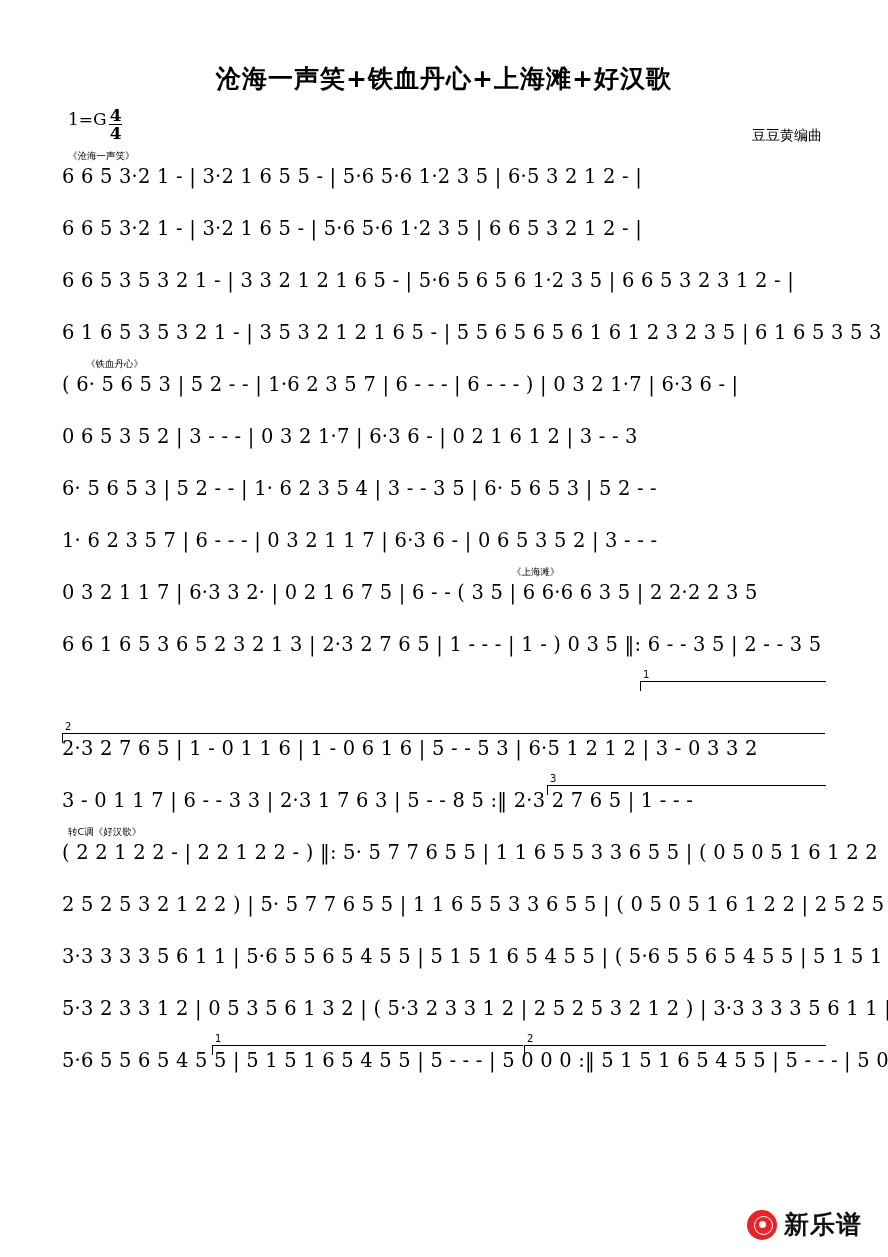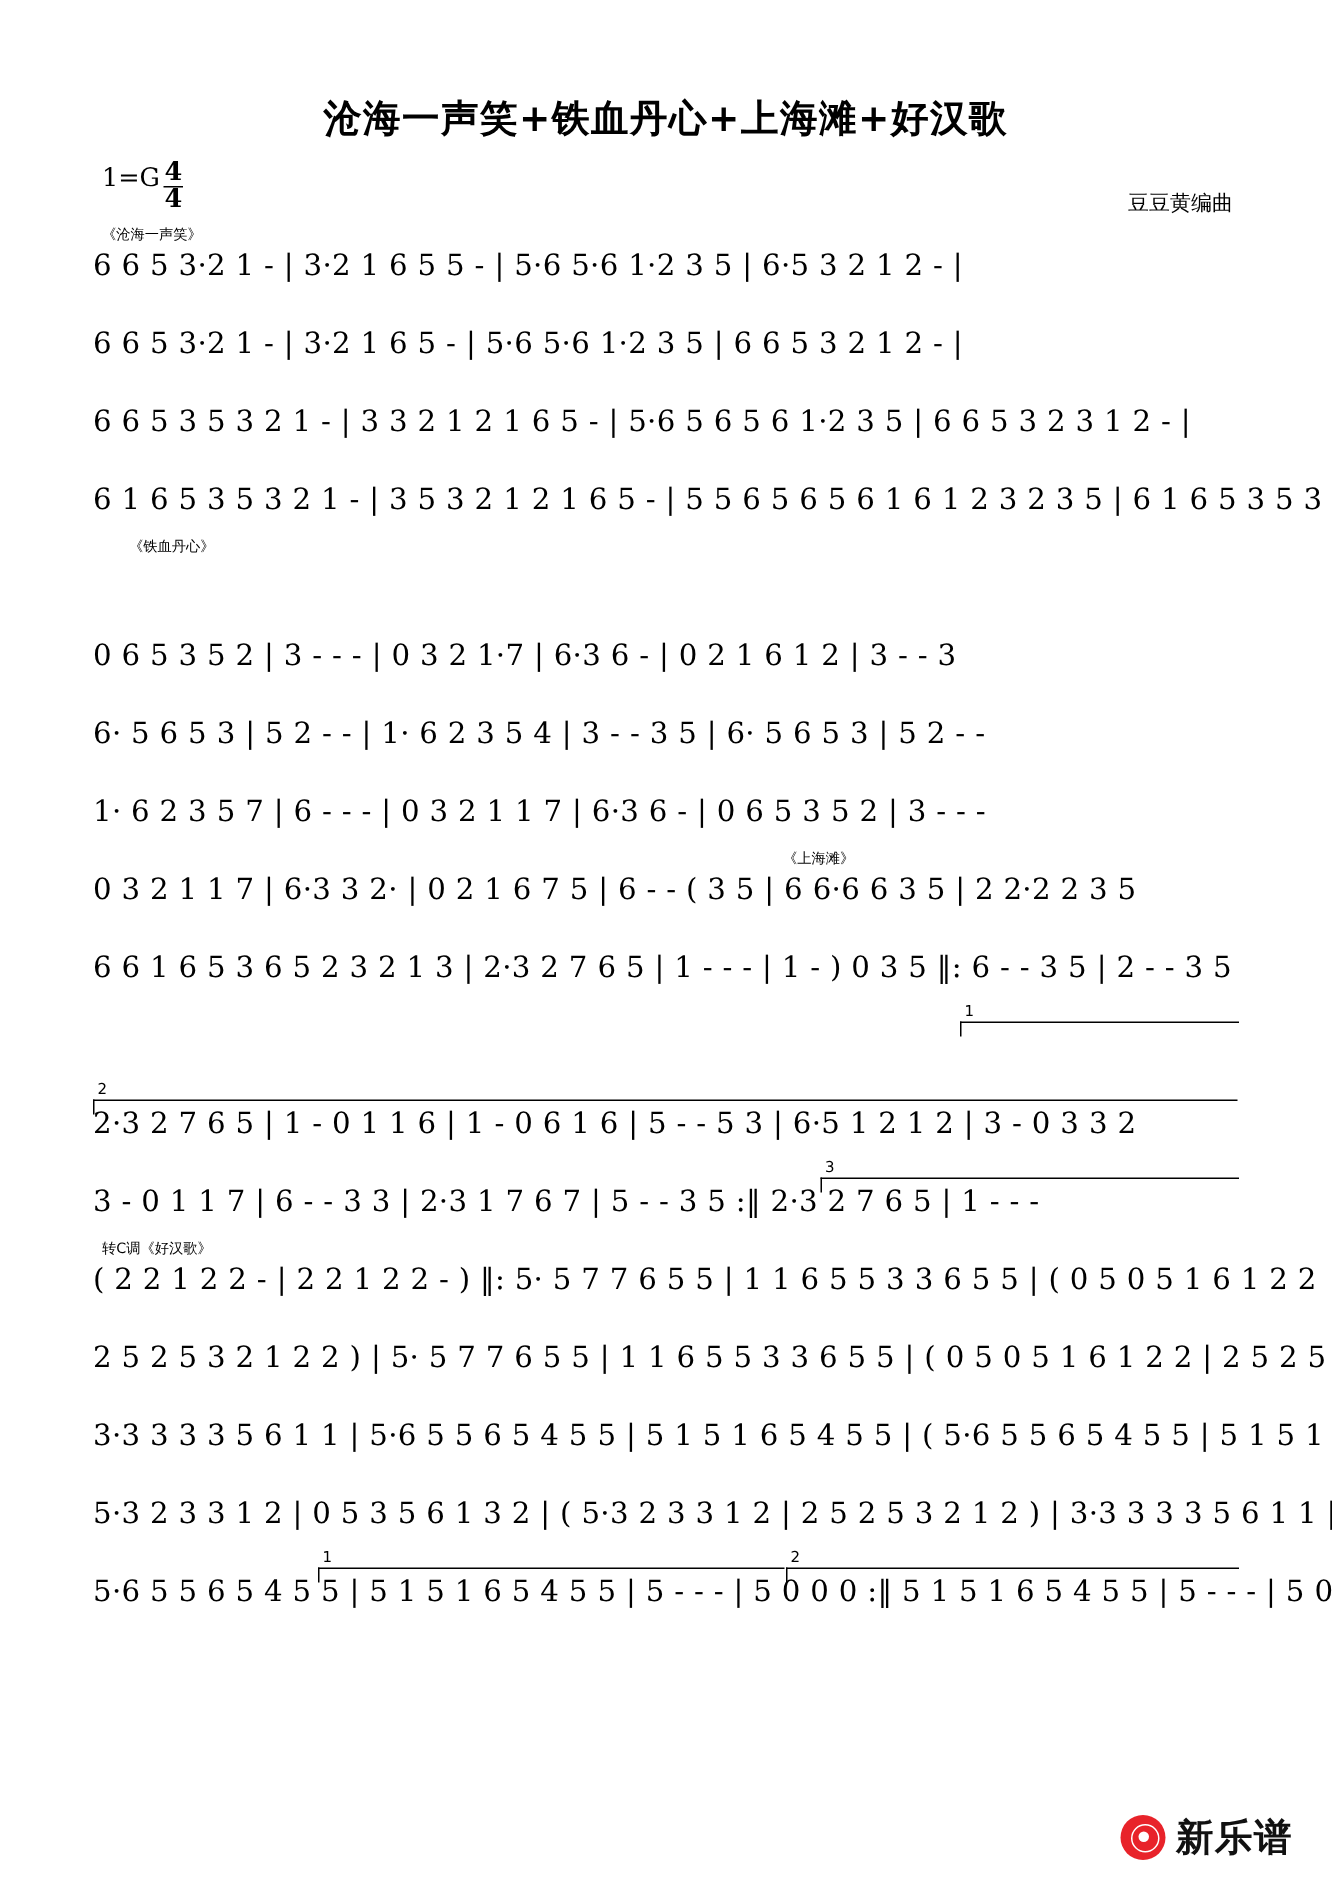--- a/index.html
+++ b/index.html
@@ -197,36 +197,37 @@
     <div class="line">
       <span class="notes">6 6 5  3 5 3 2  1 -  |  3 3 2  1 2 1 6  5 -  |  5·6  5 6 5 6  1·2  3 5  |  6 6 5  3 2 3 1  2 -  |</span>
     </div>
 
     <div class="line">
       <span class="notes">6 1 6 5  3 5 3 2  1 -  |  3 5 3 2  1 2 1 6  5 -  |  5 5 6  5 6 5 6  1 6 1 2  3 2 3 5  |  6 1 6 5  3 5 3 2  1 -  |</span>
     </div>
 
     <div class="line">
       <span class="section-label" style="left:24px;">《铁血丹心》</span>
+      <span class="notes">( 6·  5 6 5 3  |  5 2 - -  |  1·6  2 3  5 7  |  6 - - -  |  6 - - - )  |  0 3 2  1·7  |  6·3  6 -  |</span>
     </div>
 
     <div class="line">
       <span class="notes">0 6 5  3  5 2  |  3 - - -  |  0 3 2  1·7  |  6·3  6 -  |  0 2 1  6  1 2  |  3 - - 3</span>
     </div>
 
     <div class="line">
       <span class="notes">6·  5 6  5 3  |  5 2 - -  |  1·  6  2 3  5 4  |  3 - - 3 5  |  6·  5 6  5 3  |  5 2 - -</span>
     </div>
 
     <div class="line">
       <span class="notes">1·  6  2 3  5 7  |  6 - - -  |  0 3 2  1 1 7  |  6·3  6 -  |  0 6 5  3  5 2  |  3 - - -</span>
     </div>
 
     <div class="line">
-      <span class="section-label" style="left:460px;">《上海滩》</span>
+      <span class="section-label" style="left:450px;">《上海滩》</span>
       <span class="notes">0 3 2  1  1 7  |  6·3  3 2·  |  0 2 1  6  7 5  |  6 - - ( 3 5  |  6 6·6  6 3 5  |  2  2·2  2 3 5</span>
     </div>
 
     <div class="line">
       <span class="notes">6  6 1 6 5  3 6 5 2  3 2 1 3  |  2·3  2 7  6 5  |  1 - - -  |  1 - ) 0  3 5  ‖: 6 - - 3 5  |  2 - - 3 5</span>
     </div>
 
     <div class="line">
       <span class="bracket-rep" style="left:578px; top:10px; width:185px;">
         <span class="lbl">1</span>
@@ -237,21 +238,21 @@
       <span class="bracket-rep" style="left:0px; top:10px; width:762px;">
         <span class="lbl">2</span>
       </span>
       <span class="notes">2·3  2 7  6 5  |  1 - 0 1  1 6  |  1 - 0 6  1 6  |  5 - - 5 3  |  6·5  1  2 1 2  |  3 - 0 3  3 2</span>
     </div>
 
     <div class="line">
       <span class="bracket-rep" style="left:485px; top:10px; width:278px;">
         <span class="lbl">3</span>
       </span>
-      <span class="notes">3 - 0 1  1 7  |  6 - - 3 3  |  2·3  1 7  6 7  |  5 - - 3 5 :‖  2·3  2 7  6 5  |  1 - - -</span>
+      <span class="notes">3 - 0 1  1 7  |  6 - - 3 3  |  2·3  1 7  6 3  |  5 - - 8 5 :‖  2·3  2 7  6 5  |  1 - - -</span>
     </div>
 
     <div class="line">
       <span class="section-label" style="left:6px;">转C调《好汉歌》</span>
       <span class="notes">( 2 2   1 2 2 -  |  2 2  1 2 2 - ) ‖: 5· 5  7 7 6  5 5  |  1 1 6  5 5  3 3 6  5 5  | ( 0 5   0 5  1 6 1  2 2</span>
     </div>
 
     <div class="line">
       <span class="notes">2 5  2 5  3 2 1  2 2 ) |  5· 5  7 7 6  5 5  |  1 1 6  5 5  3 3 6  5 5  | ( 0 5   0 5  1 6 1  2 2  |  2 5  2 5  3 2 1  2 2 ) |</span>
     </div>

